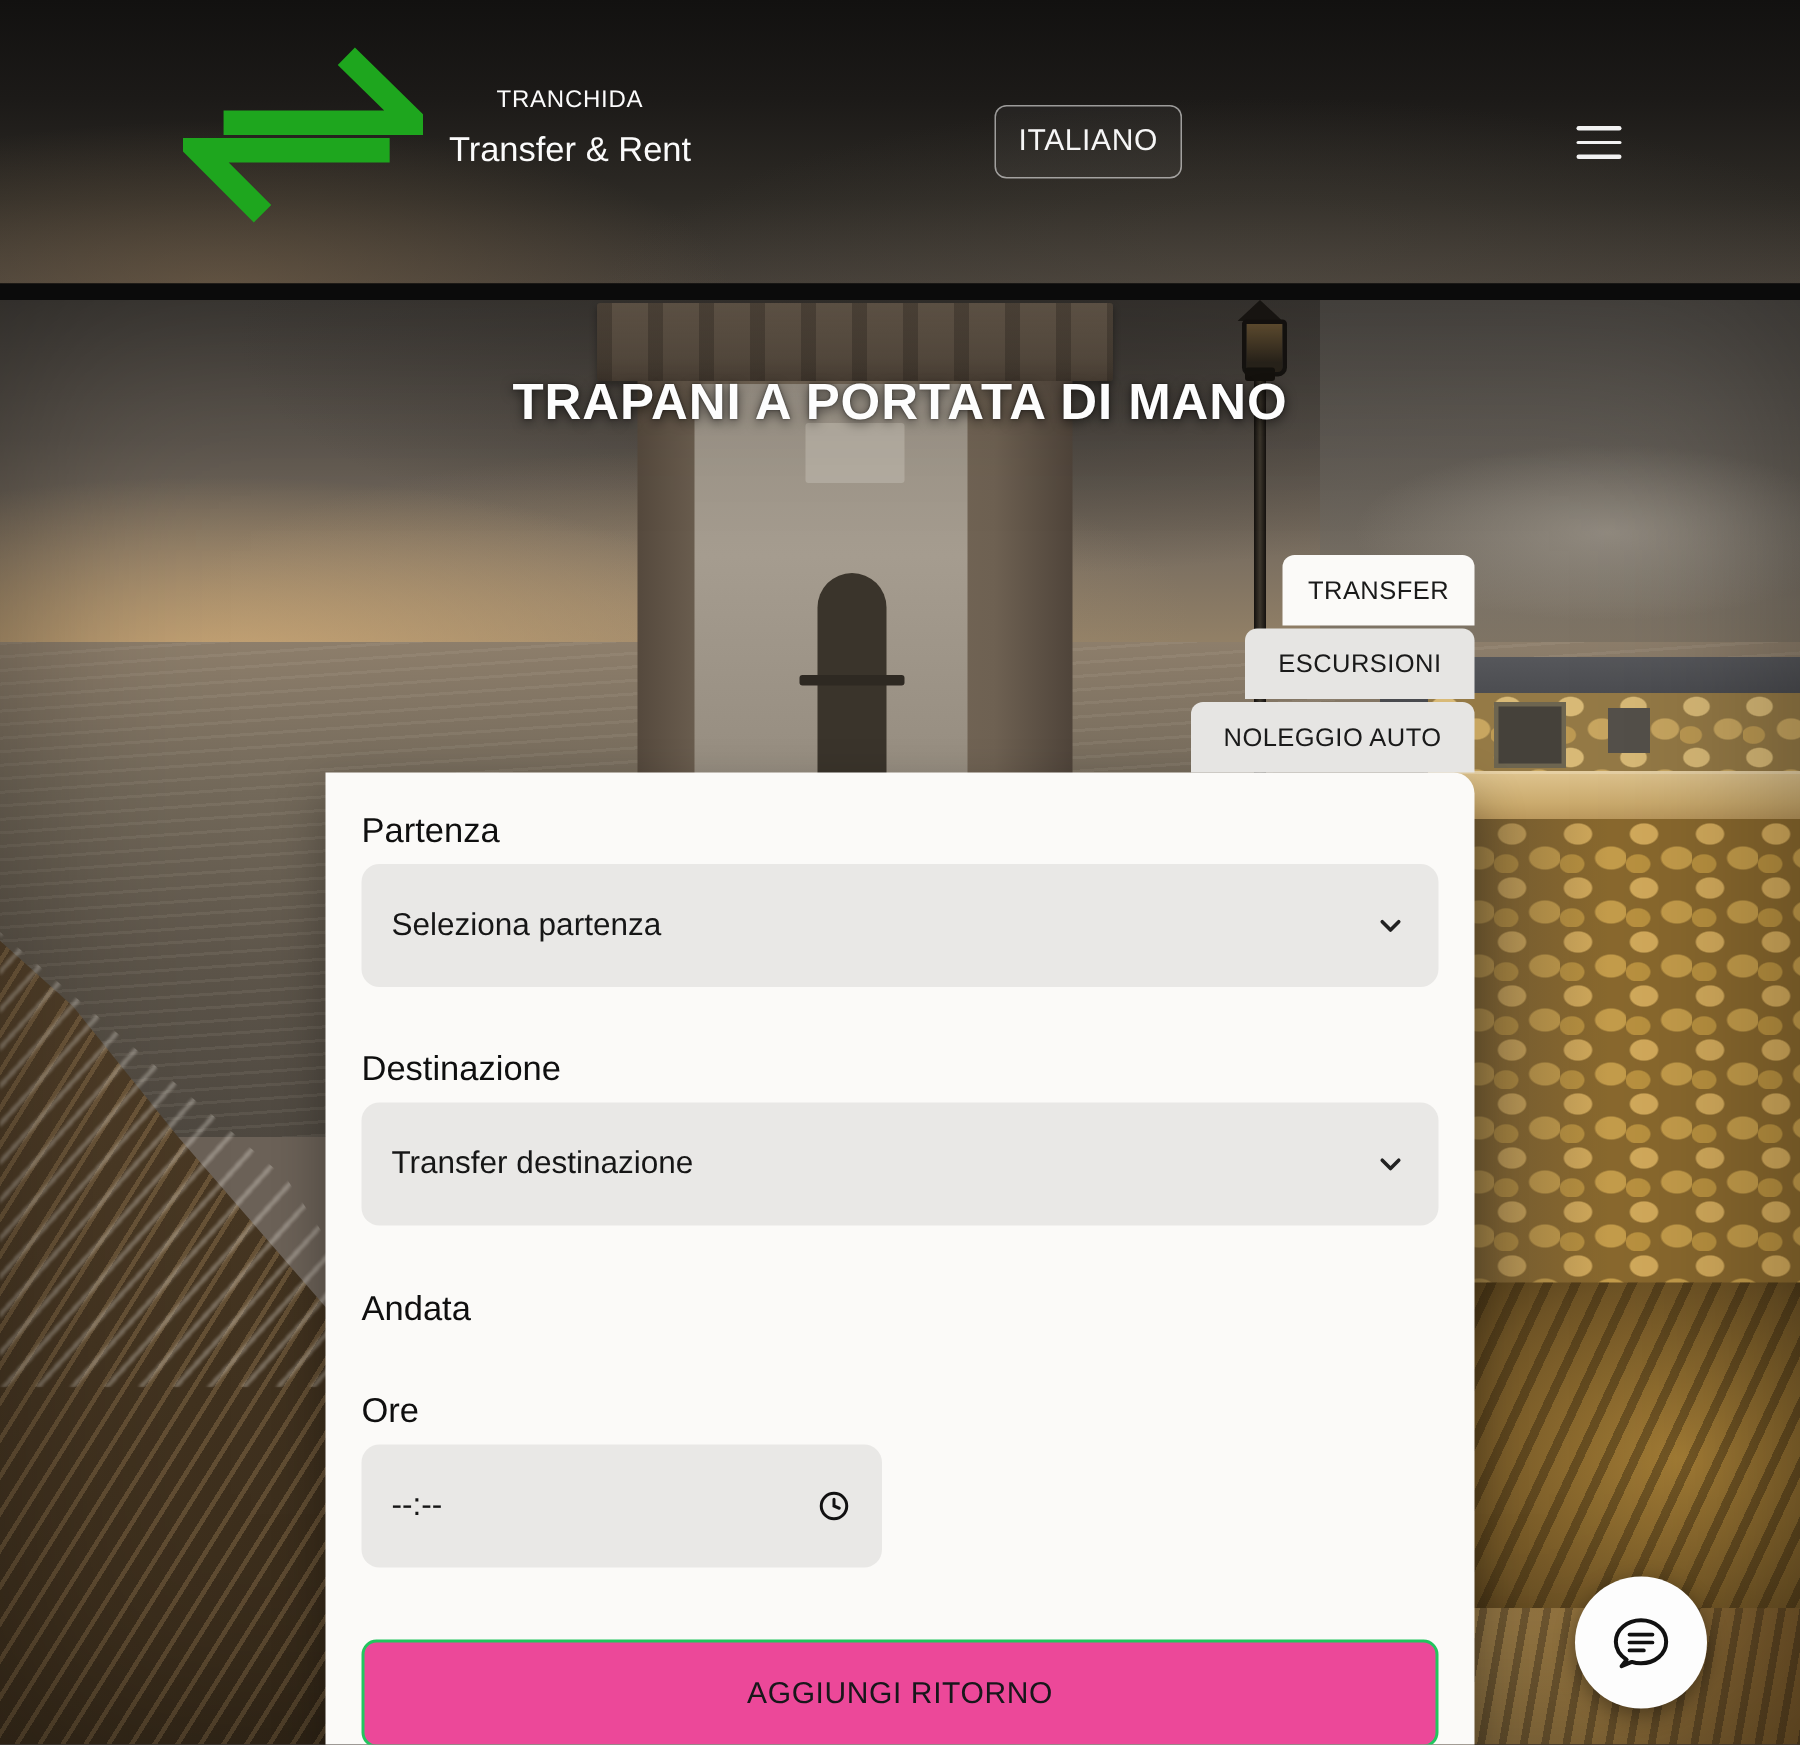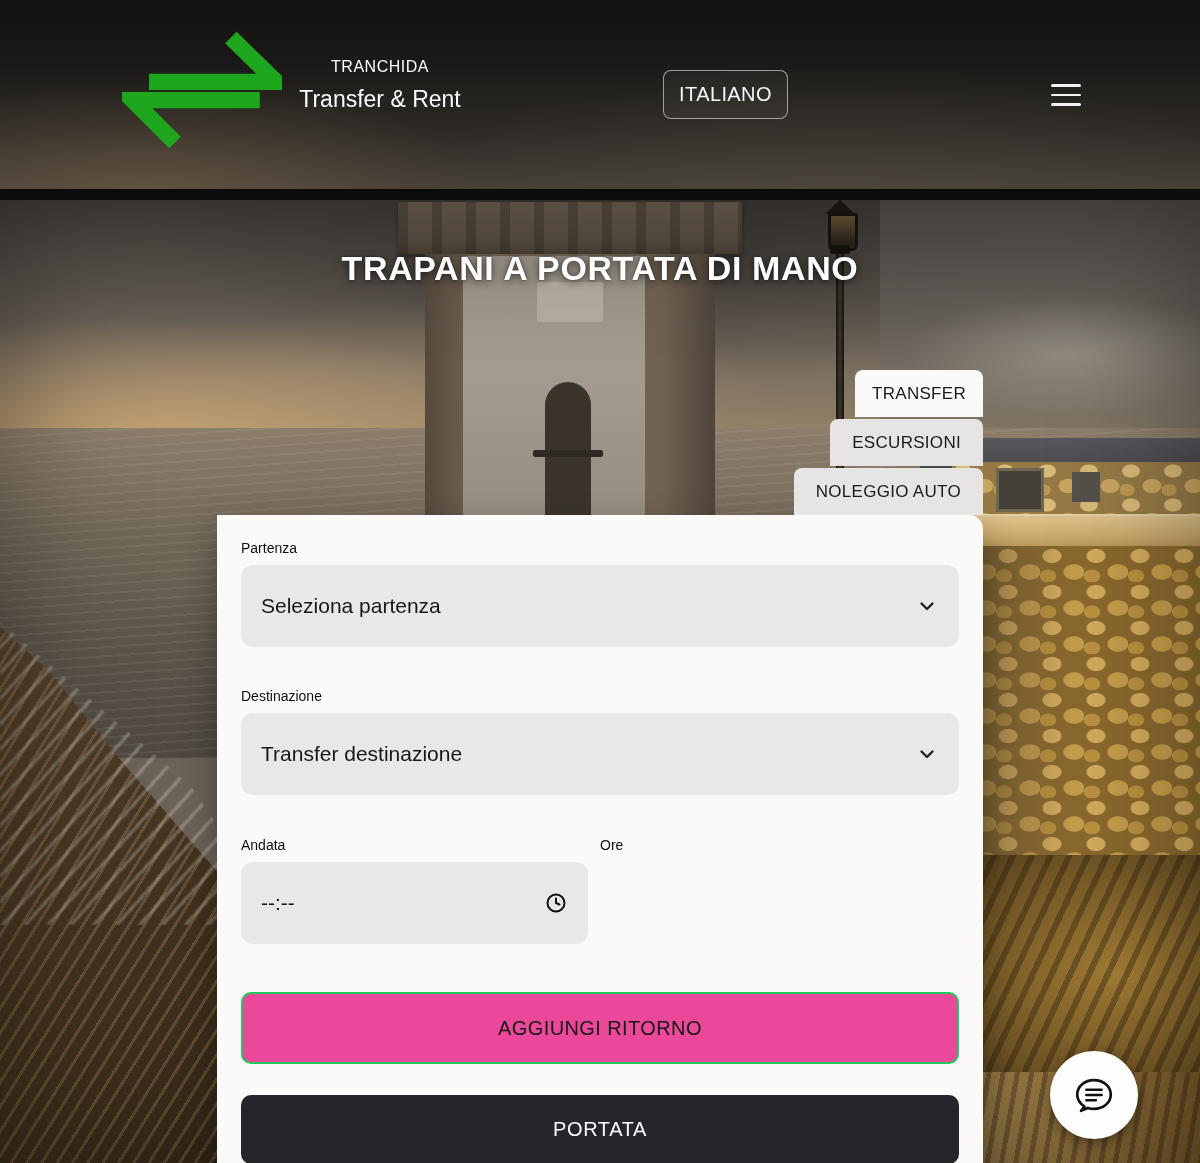--- a/index.html
+++ b/index.html
@@ -132,27 +132,27 @@
 
   
   .widget{position:absolute;left:217px;top:370px;width:766px;z-index:10;}
   .tabs{display:flex;gap:2px;align-items:flex-end;flex-direction:column;}
   .tab{height:47px;display:flex;align-items:center;justify-content:center;
     padding:0 22px;font-size:17px;letter-spacing:.3px;color:#1a1a1a;font-weight:500;
     background:#e6e5e3;border-radius:8px 8px 0 0;cursor:pointer;white-space:nowrap;}
   .tab.active{background:#fbfaf8;width:84px;}
   .card{width:766px;height:665px;box-sizing:border-box;background:#fbfaf8;
     border-radius:0 14px 14px 14px;padding:25px 24px 0;box-shadow:0 14px 34px rgba(0,0,0,.32);}
-  .field-label{font-size:14px;color:#0f0f0f;font-weight:500;margin-bottom:9px;}
+  .field-label{font-size:23px;color:#0f0f0f;font-weight:500;margin-bottom:9px;}
   .select-box,.input-box{height:82px;box-sizing:border-box;background:#e9e8e6;border-radius:12px;
     display:flex;align-items:center;justify-content:space-between;padding:0 20px;
     font-size:21px;color:#161616;cursor:pointer;}
   .sel-1{margin-bottom:41px;}
   .sel-2{margin-bottom:42px;}
-  .dt-row{display:flex;gap:12px;margin-bottom:0;}
+  .dt-row{display:flex;gap:32px;margin-bottom:0;flex-direction:column;}
   .dt-col{width:347px;}
   .dt-row-bottom{margin-bottom:48px;}
   .icon-right{display:flex;align-items:center;}
   .btn-outline{height:72px;width:100%;box-sizing:border-box;background:#ec4899;
     border:2px solid #22c55e;border-radius:10px;font-size:20px;letter-spacing:.4px;color:#17171a;
     display:flex;align-items:center;justify-content:center;cursor:pointer;margin-bottom:31px;
     font-family:"Liberation Sans",sans-serif;font-weight:400;}
   .btn-dark{height:69px;width:100%;box-sizing:border-box;background:#24262b;border:none;
     border-radius:10px;font-size:20px;letter-spacing:.6px;color:#fafafa;
     display:flex;align-items:center;justify-content:center;cursor:pointer;

